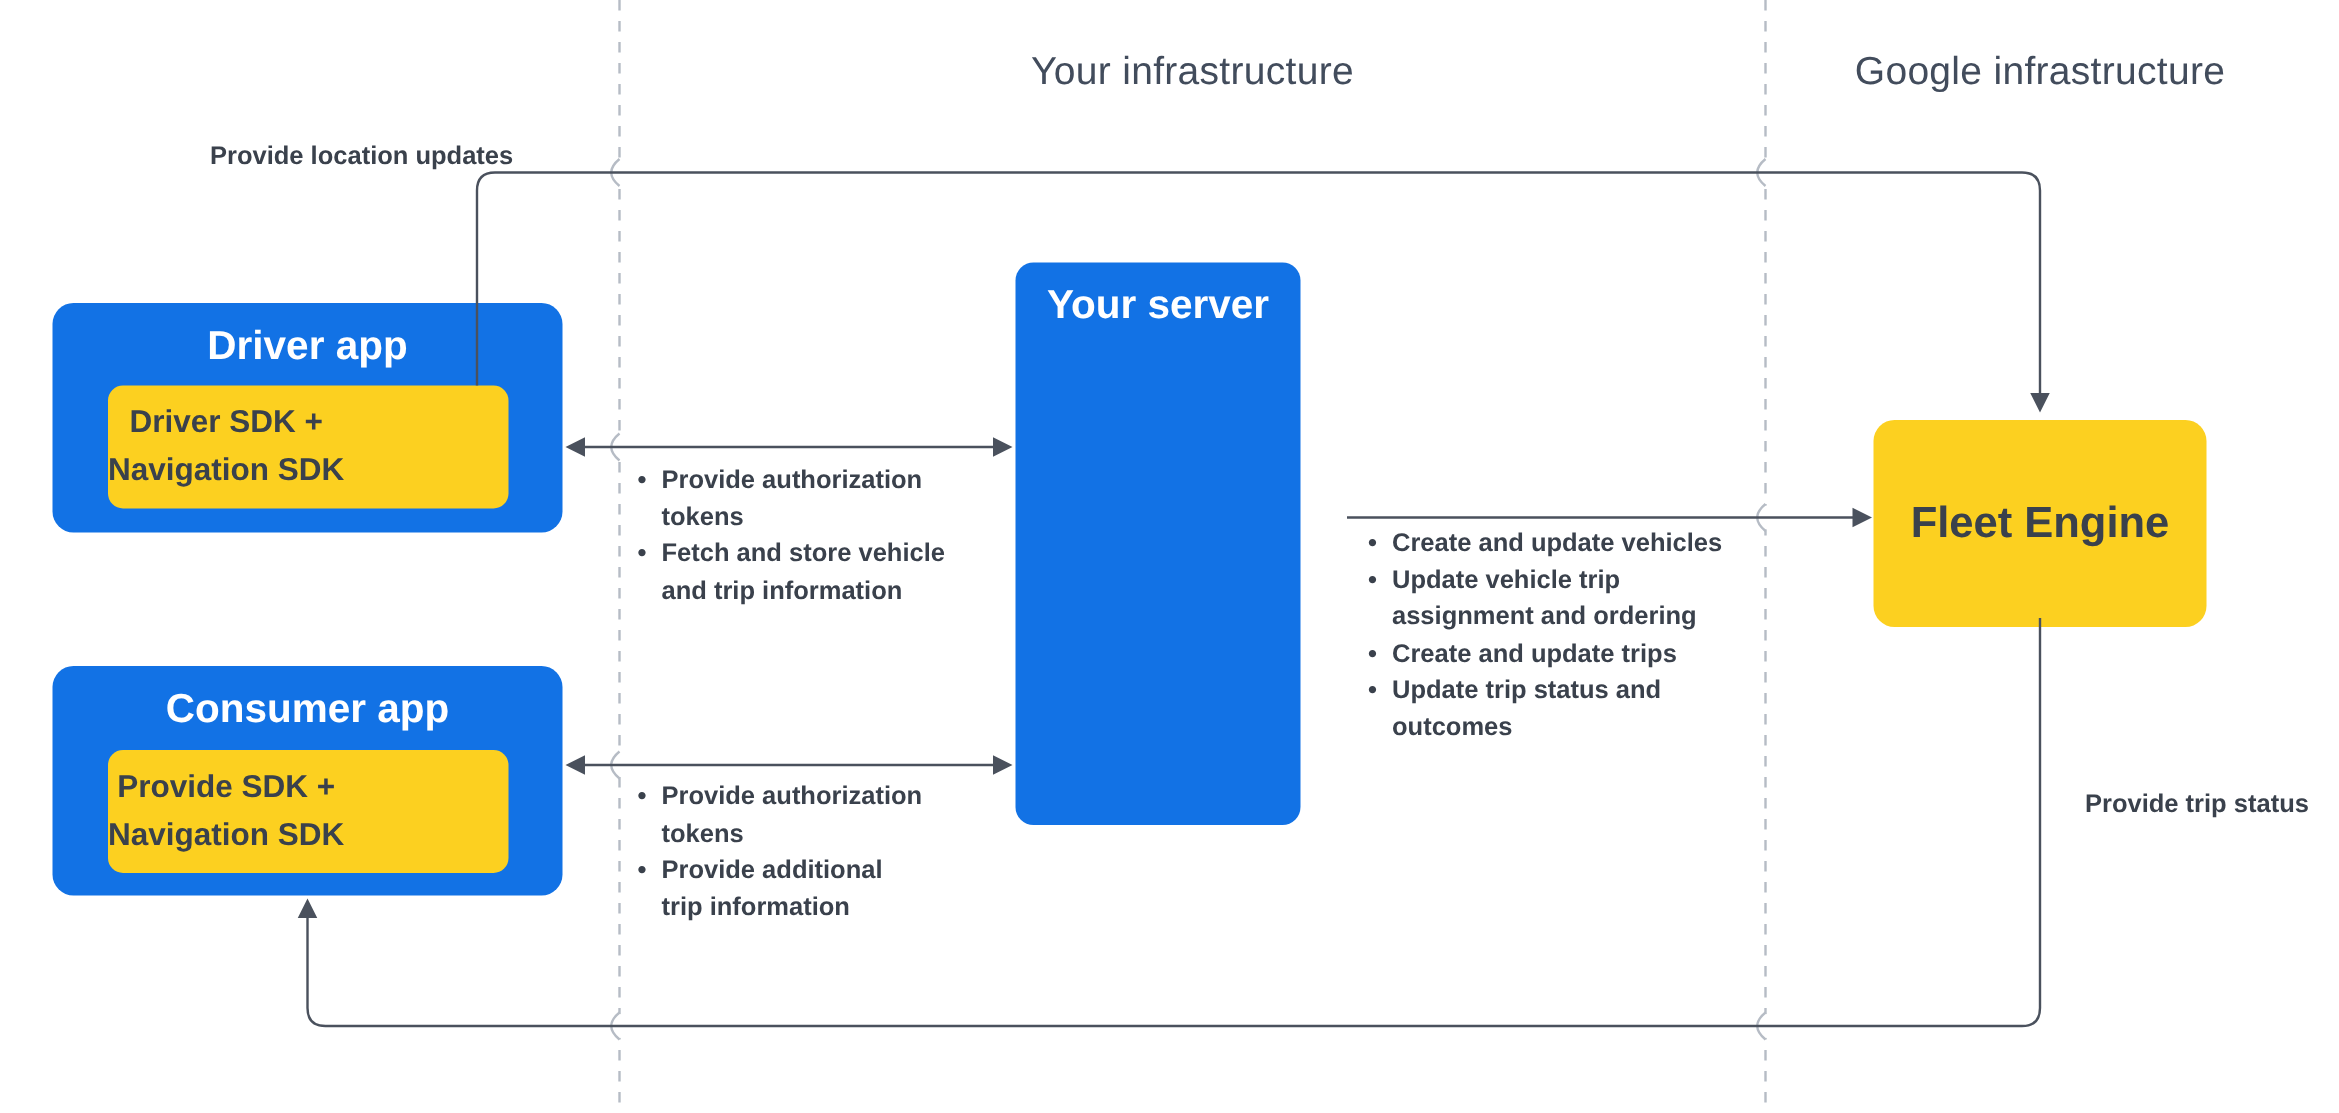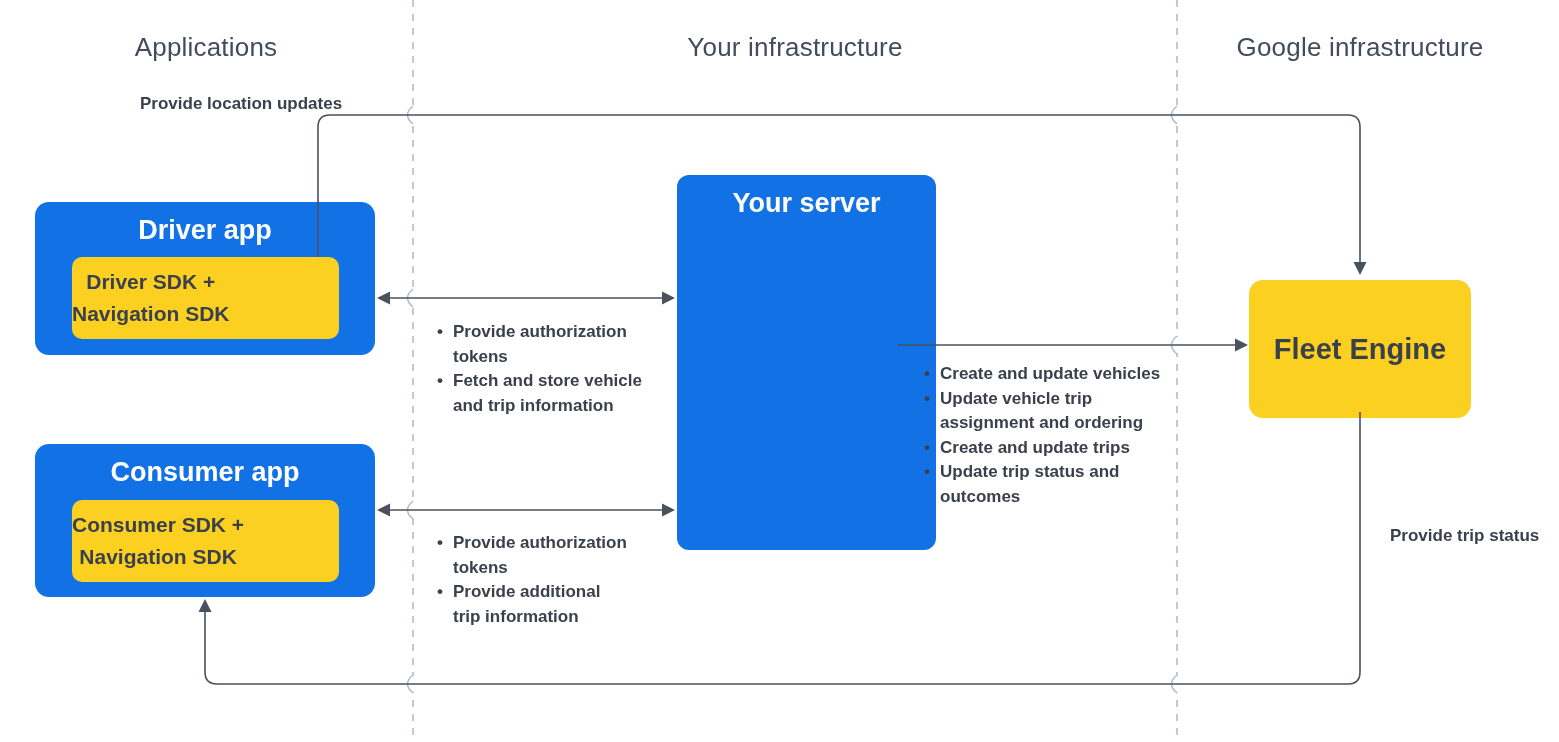--- a/index.html
+++ b/index.html
@@ -30,57 +30,56 @@
     font-size:21px;font-weight:700;color:#3a414c;line-height:32px;white-space:pre-line;
   }
   .yellow-box{
     background:#fcd020;border-radius:14px;
     display:flex;align-items:center;justify-content:center;text-align:center;
   }
   .yellow-box .box-title{
     font-size:29px;font-weight:700;color:#3a414c;
   }
   ul.bullets{
-    position:absolute;margin:12px;padding:0;list-style:none;
+    position:absolute;margin:0;padding:0;list-style:none;
     font-size:17px;font-weight:700;line-height:24.5px;color:#3a414c;
   }
   ul.bullets li{position:relative;padding-left:16px;}
   ul.bullets li::before{content:"\2022";position:absolute;left:0;top:0;}
   ul.bullets li span{white-space:pre-line;}
   svg.overlay{position:absolute;left:0;top:0;pointer-events:none;}
 </style>
 </head>
 <body>
 
 <div class="canvas">
 
-  <div class="lane-heading" style="left:26px;top:32px;">Applications</div>
   <div class="lane-heading" style="left:615px;top:32px;">Your infrastructure</div>
   <div class="lane-heading" style="left:1180px;top:32px;">Google infrastructure</div>
 
   <div class="edge-label" style="left:118px;top:94px;">Provide location updates</div>
   <div class="edge-label" style="left:1368px;top:526px;">Provide trip status</div>
 
   <div class="box blue-box" style="left:35px;top:202px;width:340px;height:153px;">
     <span class="box-title">Driver app</span>
     <div class="sdk-box" style="left:37px;top:55px;width:267px;height:82px;">
       <span>Driver SDK +
 Navigation SDK</span>
     </div>
   </div>
 
   <div class="box blue-box" style="left:35px;top:444px;width:340px;height:153px;">
     <span class="box-title">Consumer app</span>
     <div class="sdk-box" style="left:37px;top:56px;width:267px;height:82px;">
-      <span>Consumer SDK +
+      <span>Provide SDK +
 Navigation SDK</span>
     </div>
   </div>
 
-  <div class="box blue-box" style="left:677px;top:175px;width:259px;height:375px;border-radius:12px;">
+  <div class="box blue-box" style="left:677px;top:175px;width:190px;height:375px;border-radius:12px;">
     <span class="box-title">Your server</span>
   </div>
 
   <div class="box yellow-box" style="left:1249px;top:280px;width:222px;height:138px;">
     <span class="box-title">Fleet Engine</span>
   </div>
 
   <ul class="bullets" style="left:425px;top:308px;width:232px;">
     <li><span>Provide authorization
 tokens</span></li>

